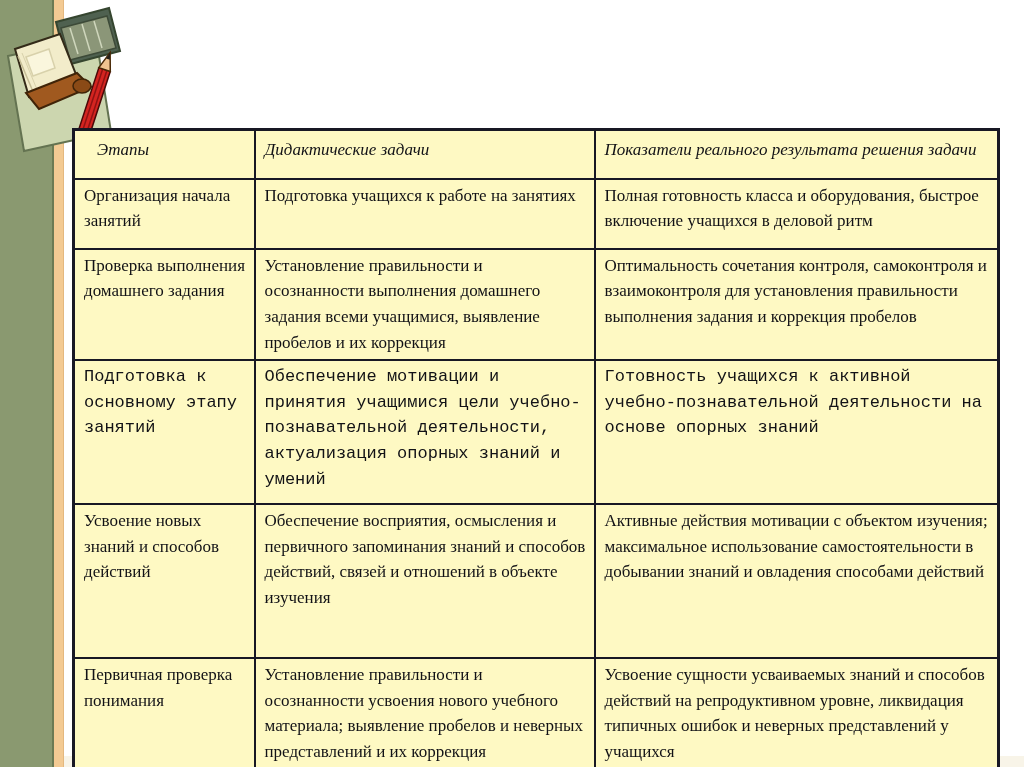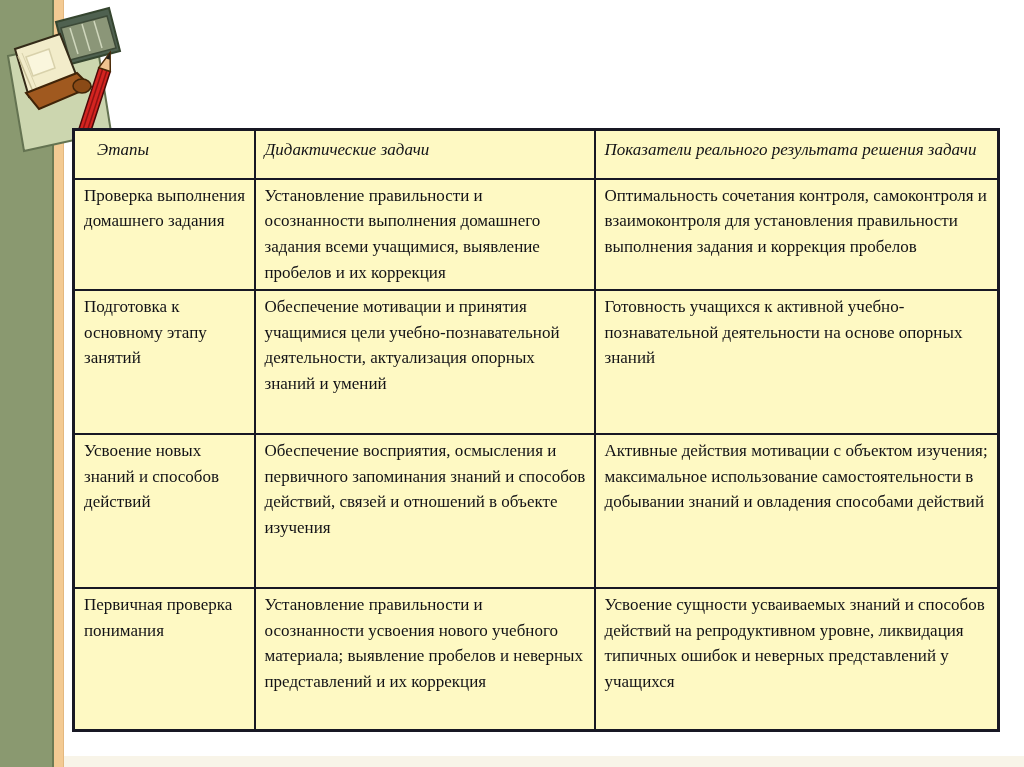--- a/index.html
+++ b/index.html
@@ -57,21 +57,21 @@
   }
   table.grid th {
     font-style: italic;
     font-weight: normal;
     padding-top: 6px;
   }
   table.grid th:first-child { padding-left: 22px; }
   thead tr        { height: 49px; }
   tbody tr.r1     { height: 70px; }
   tbody tr.r2     { height: 88px; }
-  tbody tr.r3     { height: 144px; }
+  tbody tr.r3     { height: 144px; font-family: Liberation Mono, monospace; }
   tbody tr.r4     { height: 154px; }
   tbody tr.r5     { height: 143px; }
 </style>
 </head>
 <body>
 
 <div class="slide">
 
   <div class="stripe-green"></div>
   <div class="stripe-tan"></div>
@@ -117,20 +117,25 @@
       <col style="width:404px">
     </colgroup>
     <thead>
       <tr>
         <th>Этапы</th>
         <th>Дидактические задачи</th>
         <th>Показатели реального результата решения задачи</th>
       </tr>
     </thead>
     <tbody>
+      <tr class="r1">
+        <td>Организация начала занятий</td>
+        <td>Подготовка учащихся к работе на занятиях</td>
+        <td>Полная готовность класса и оборудования, быстрое включение учащихся в деловой ритм</td>
+      </tr>
       <tr class="r2">
         <td>Проверка выполнения домашнего задания</td>
         <td>Установление правильности и осознанности выполнения домашнего задания всеми учащимися, выявление пробелов и их коррекция</td>
         <td>Оптимальность сочетания контроля, самоконтроля и взаимоконтроля для установления правильности выполнения задания и коррекция пробелов</td>
       </tr>
       <tr class="r3">
         <td>Подготовка к основному этапу занятий</td>
         <td>Обеспечение мотивации и принятия учащимися цели учебно-познавательной деятельности, актуализация опорных знаний и умений</td>
         <td>Готовность учащихся к активной учебно-познавательной деятельности на основе опорных знаний</td>
       </tr>

